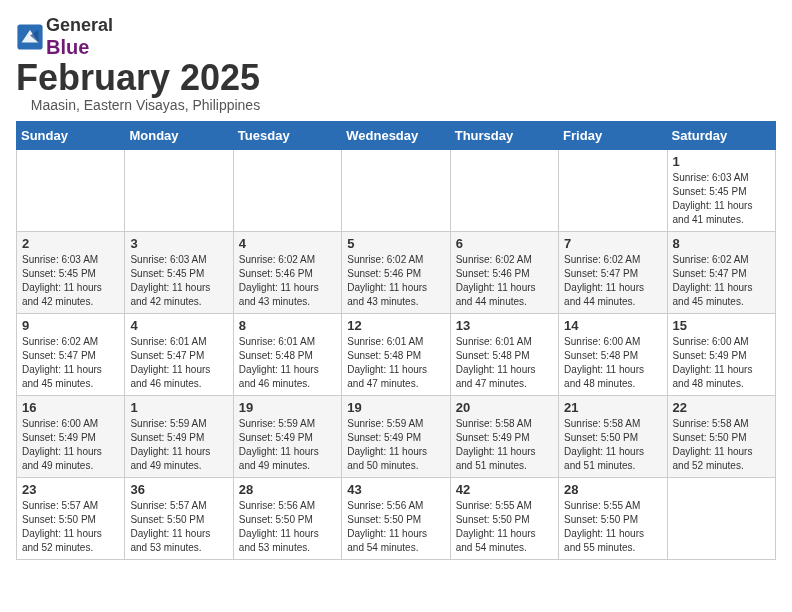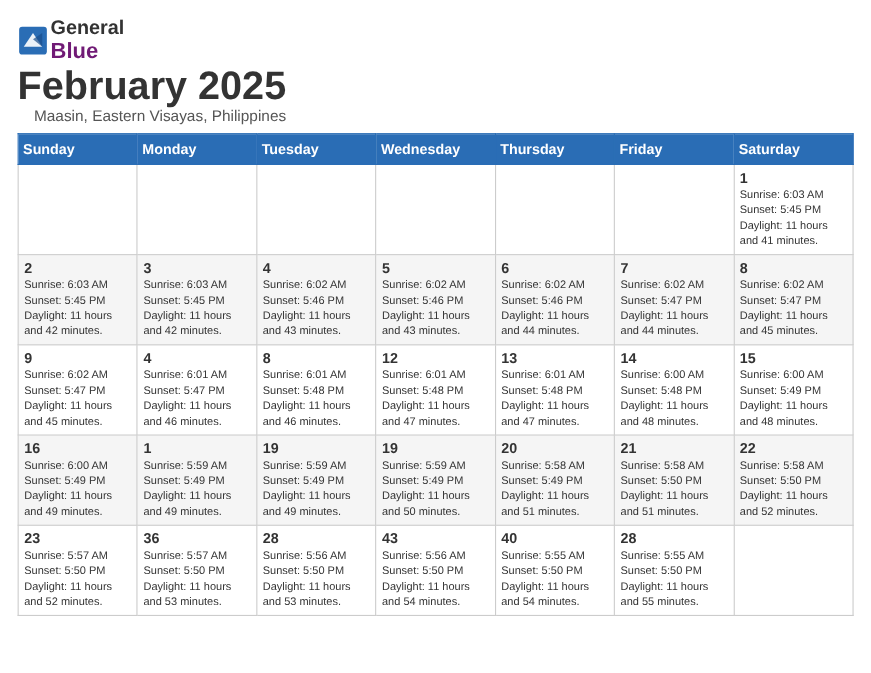--- a/index.html
+++ b/index.html
@@ -321,21 +321,21 @@
 and 53 minutes.</div>
         </td>
         <td>
           <span class="day-num">43</span>
           <div class="day-info" style="white-space: pre-line;">Sunrise: 5:56 AM
 Sunset: 5:50 PM
 Daylight: 11 hours
 and 54 minutes.</div>
         </td>
         <td>
-          <span class="day-num">40</span>
+          <span class="day-num">42</span>
           <div class="day-info" style="white-space: pre-line;">Sunrise: 5:55 AM
 Sunset: 5:50 PM
 Daylight: 11 hours
 and 54 minutes.</div>
         </td>
         <td>
           <span class="day-num">28</span>
           <div class="day-info" style="white-space: pre-line;">Sunrise: 5:55 AM
 Sunset: 5:50 PM
 Daylight: 11 hours

